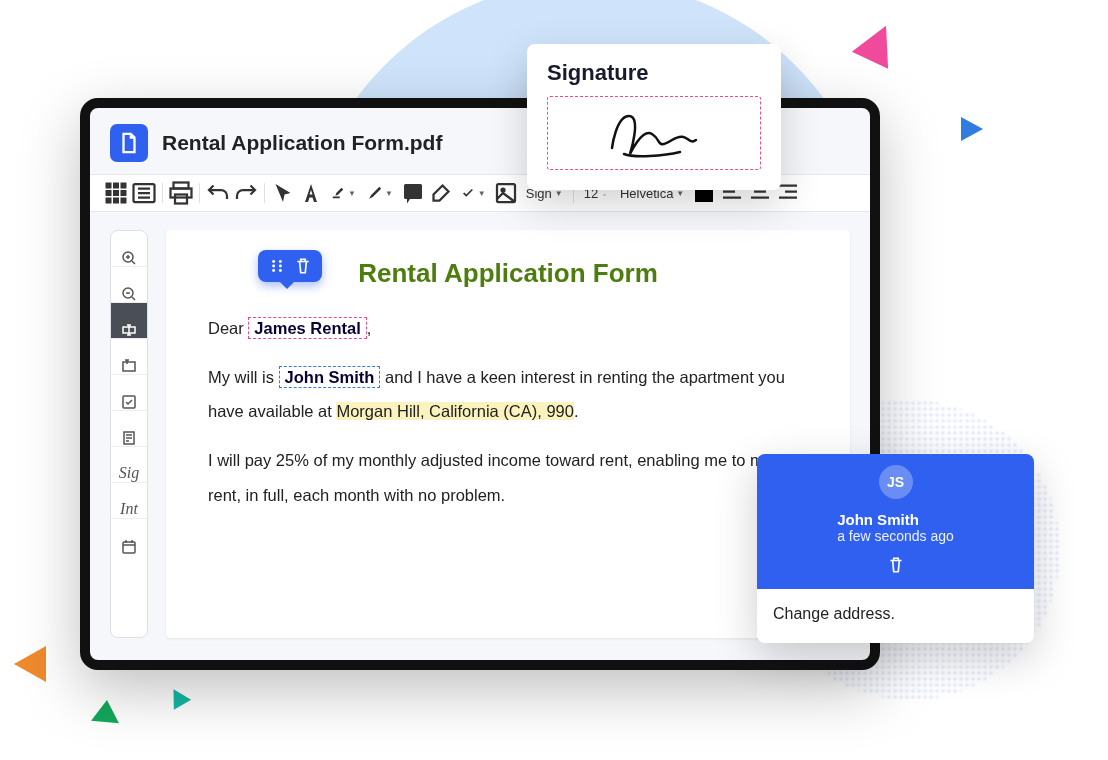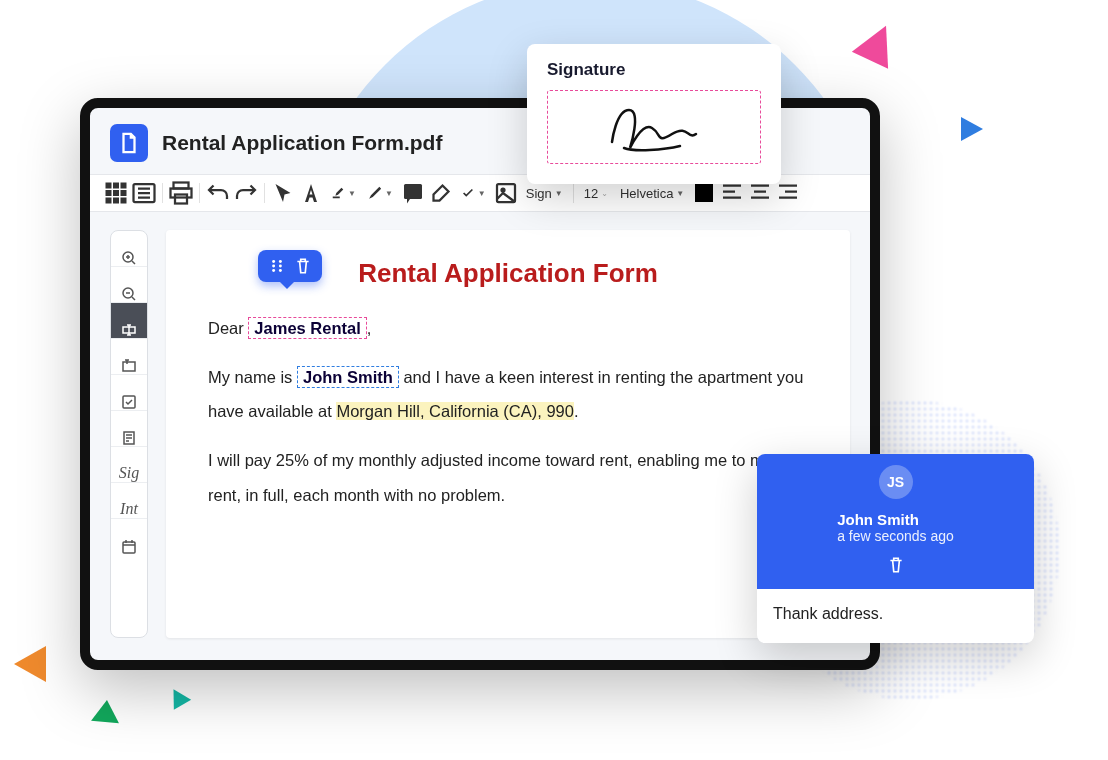--- a/index.html
+++ b/index.html
@@ -31,33 +31,33 @@
 .content { display: flex; gap: 18px; padding: 18px 20px; height: calc(100% - 108px); }
 
 .sidetools { display: flex; flex-direction: column; gap: 0; border: 1px solid #dcdfe4; border-radius: 8px; background: #fff; overflow: hidden; }
 .sidetools .st { width: 36px; height: 36px; display: flex; align-items: flex-end; justify-content: center; cursor: pointer; font-size: 14px; color: #555; border-bottom: 1px solid #eceef1; }
 .sidetools .st:last-child { border-bottom: none; }
 .sidetools .st.active { background: #4a4e57; color: #fff; }
 .sidetools .st svg { width: 16px; height: 16px; }
 .sidetools .script { font-family: "Brush Script MT", cursive; font-size: 16px; font-style: italic; }
 
 .page { flex: 1; background: #fff; border-radius: 4px; padding: 28px 42px; box-shadow: 0 1px 3px rgba(0,0,0,.08); position: relative; }
-.doc-title { font-size: 26px; font-weight: 800; color: #b91c1c; margin-bottom: 22px; text-align: center; }
+.doc-title { font-size: 26px; font-weight: 800; color: #4d7c0f; margin-bottom: 22px; text-align: center; }
 .doc-body { font-size: 16.5px; line-height: 2.1; color: #222; }
 .field-pink { border: 1px dashed #e84a9a; padding: 1px 5px; font-weight: 700; color: #0b0036; }
 .field-blue { border: 1px dashed #2f7de0; padding: 1px 5px; font-weight: 700; color: #0b0036; }
 .hl { background: #fbf3be; }
 
 .edit-bubble { position: absolute; top: -8px; left: 50px; background: #3060f0; color: #fff; border-radius: 8px; padding: 7px 10px; display: flex; gap: 8px; box-shadow: 0 4px 10px rgba(48,96,240,.4); }
 .edit-bubble::after { content: ""; position: absolute; bottom: -7px; left: 22px; border-left: 7px solid transparent; border-right: 7px solid transparent; border-top: 7px solid #3060f0; }
 .edit-bubble svg { width: 18px; height: 18px; }
 
 
 .sig-card { position: absolute; left: 527px; top: 44px; width: 254px; background: #fff; border-radius: 8px; box-shadow: 0 14px 40px rgba(0,0,0,.18); padding: 16px 20px 20px; z-index: 3; }
-.sig-label { font-weight: 800; font-size: 17px; color: #181a2e; margin-bottom: 10px; }
+.sig-label { font-weight: 800; font-size: 22px; color: #181a2e; margin-bottom: 10px; }
 .sig-box { border: 1.5px dashed #e84a9a; height: 74px; display: flex; align-items: center; justify-content: center; border-radius: 3px; }
 .sig-box svg { width: 120px; height: 55px; }
 
 
 .comment { position: absolute; left: 757px; top: 454px; width: 277px; background: #fff; border-radius: 8px; box-shadow: 0 14px 44px rgba(0,0,0,.2); z-index: 3; overflow: hidden; }
 .comment-head { background: #3060f0; color: #fff; display: flex; align-items: center; gap: 12px; padding: 11px 14px; flex-direction: column; }
 .avatar { width: 34px; height: 34px; border-radius: 50%; background: #6a8df3; display: flex; align-items: center; justify-content: center; font-weight: 700; font-size: 14px; }
 .comment-meta { flex: 1; display: flex; flex-direction: column; }
 .comment-name { font-weight: 700; font-size: 15px; }
 .comment-time { font-size: 14px; opacity: .9; }
@@ -298,21 +298,21 @@
             </svg>
         </div>
         <h1 class="doc-title">Rental Application Form</h1>
       </div>
       <div class="doc-body">
         <p>
           <span>Dear</span>
           <span class="field-pink">James Rental</span><span>,</span>
         </p>
         <p style="margin-top:14px;">
-          <span>My name is</span>
+          <span>My will is</span>
           <span class="field-blue">John Smith</span>
           <span>and I have a keen interest in renting the apartment you have available at</span>
           <span class="hl">Morgan Hill, California (CA), 990</span><span>.</span>
         </p>
         <p style="margin-top:14px;">I will pay 25% of my monthly adjusted income toward rent, enabling me to make rent, in full, each month with no problem.</p>
       </div>
     </div>
   </div>
 </div>
 
@@ -332,14 +332,14 @@
     <div class="comment-meta">
       <div class="comment-name">John Smith</div>
       <div class="comment-time">a few seconds ago</div>
     </div>
     <div class="comment-del">
       <svg viewBox="0 0 16 16" fill="none" stroke="currentColor" stroke-width="1.5">
           <path d="M3 4h10M6 4V2h4v2M5 4l1 10h4l1-10"></path>
         </svg>
     </div>
   </div>
-  <div class="comment-body">Thank address.</div>
+  <div class="comment-body">Change address.</div>
 </div>
 
 </body></html>

